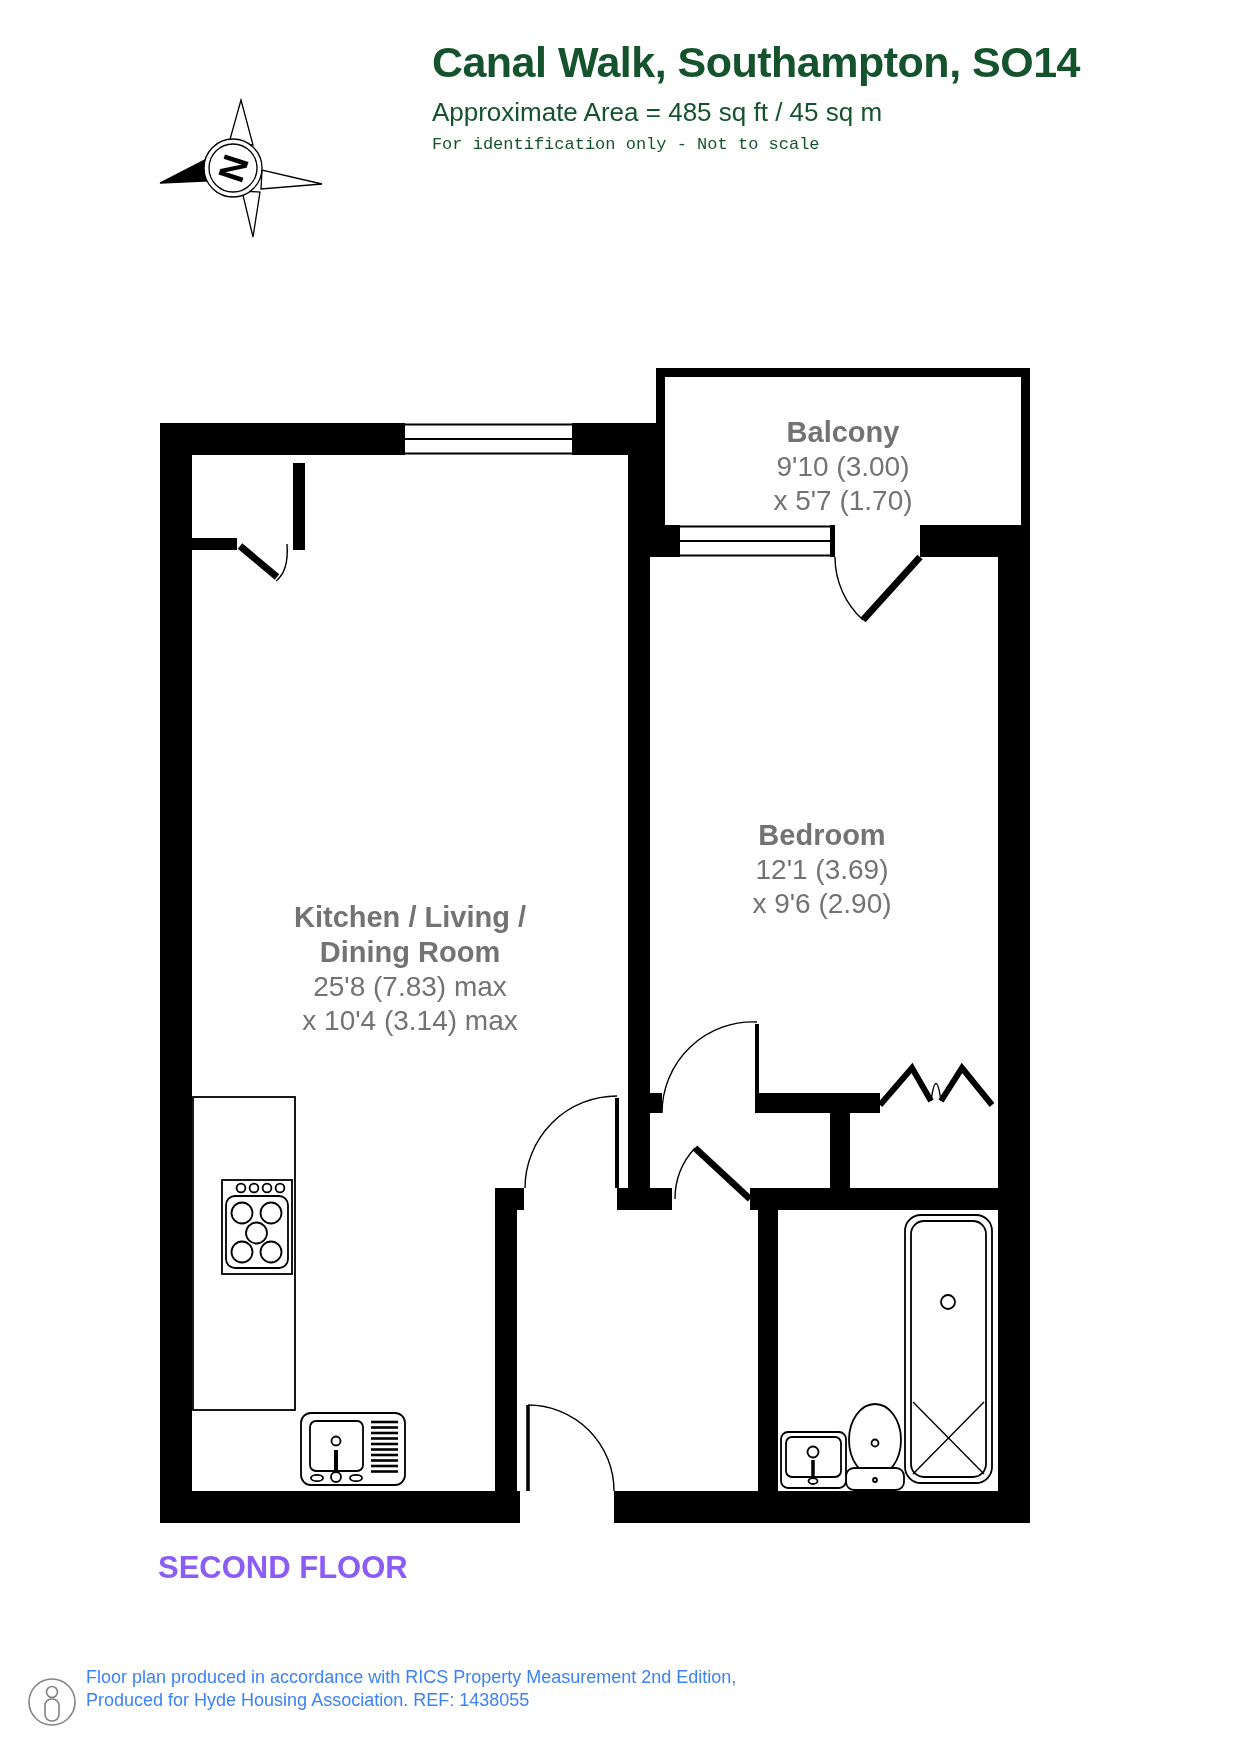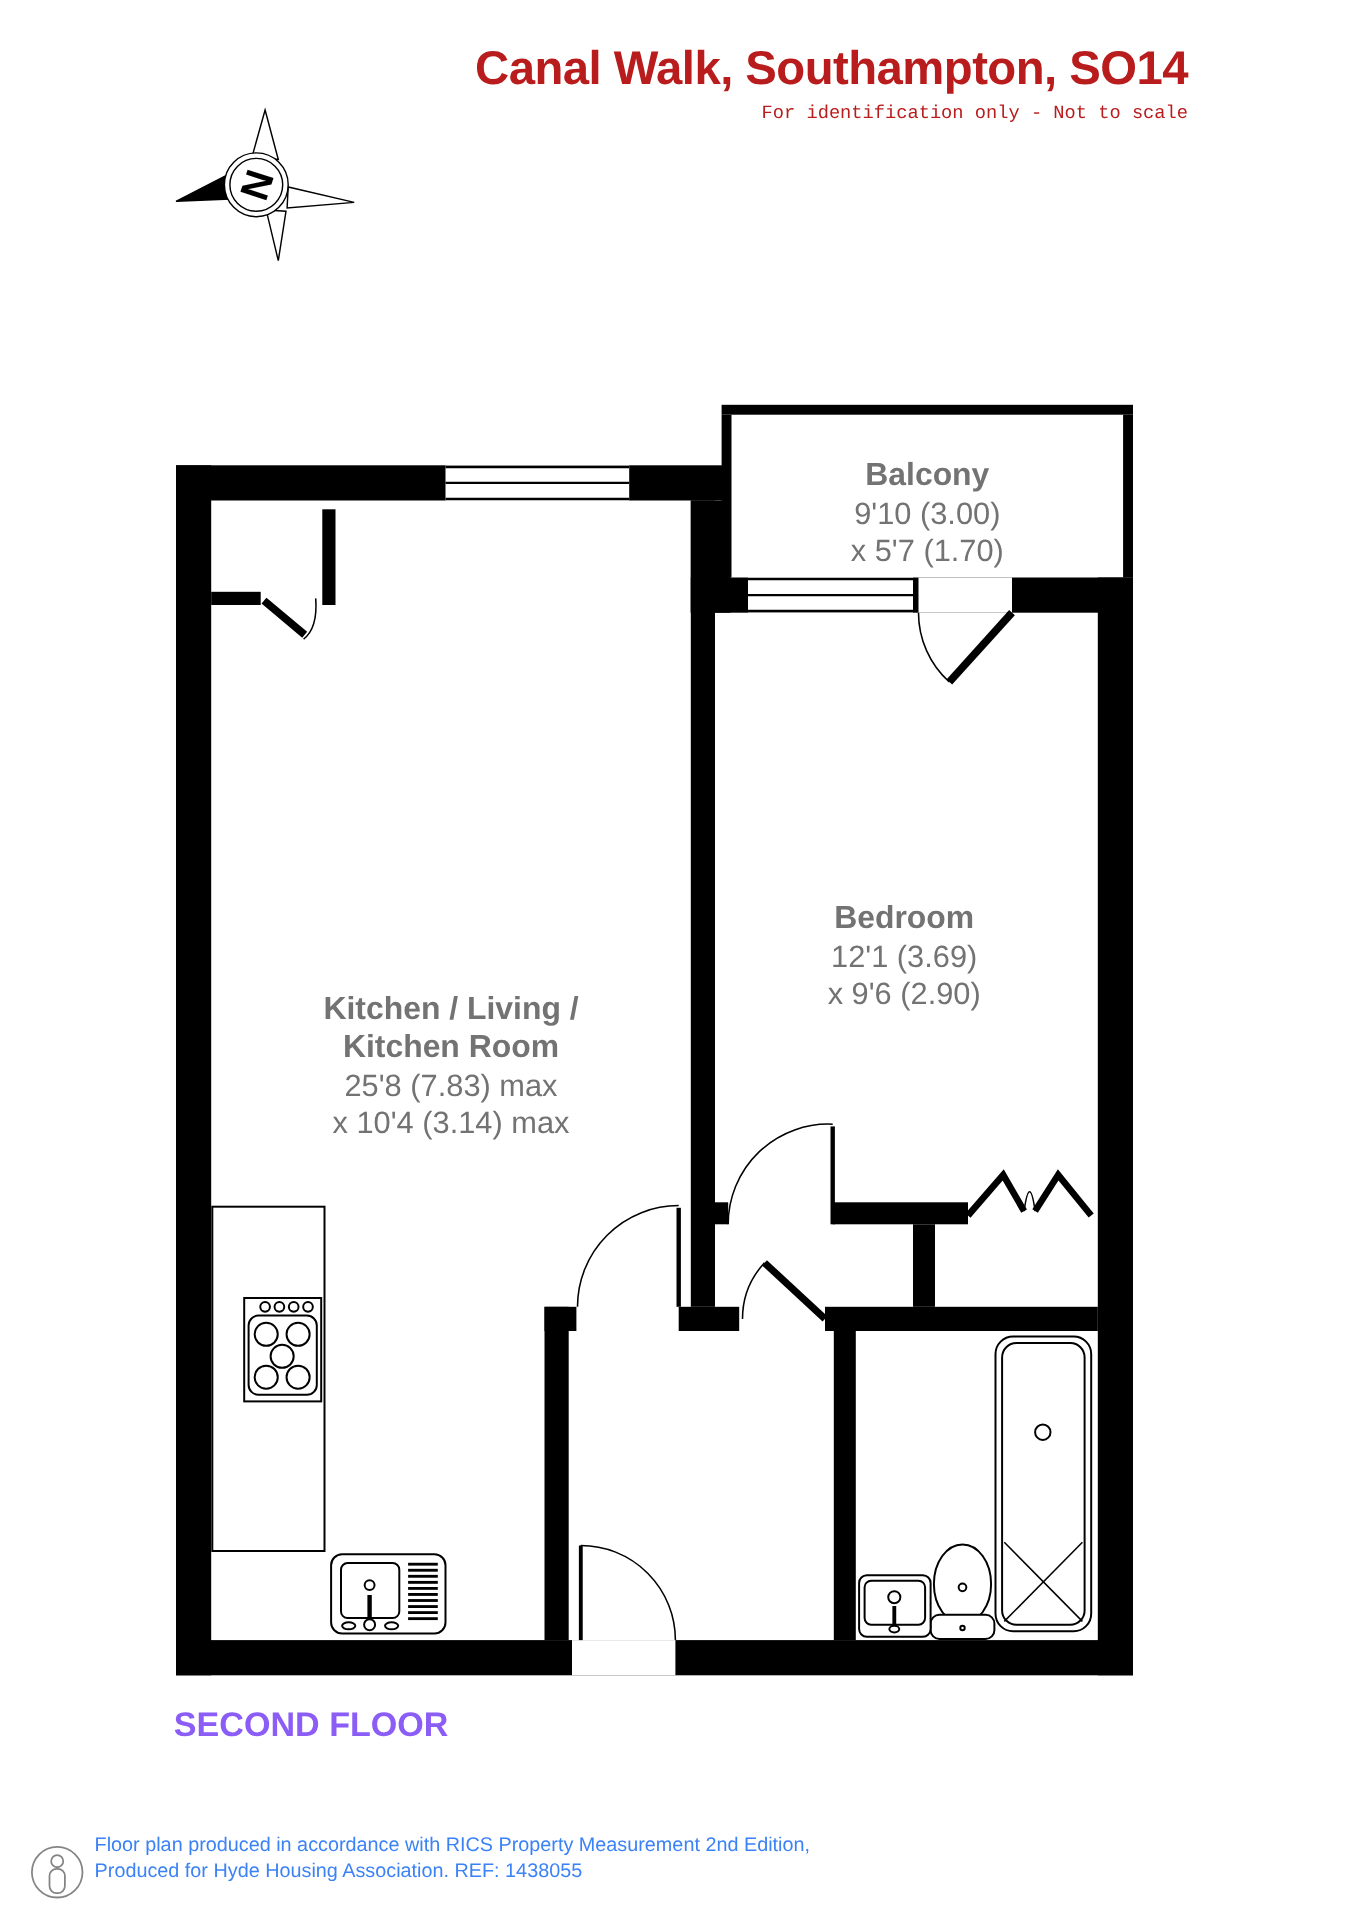--- a/index.html
+++ b/index.html
@@ -1,36 +1,37 @@
 <!DOCTYPE html>
 <html><head>
 <meta charset="utf-8">
 <style>
   html,body{margin:0;padding:0;background:#fff;}
   body{width:1241px;height:1755px;position:relative;font-family:"Liberation Sans",sans-serif;overflow:hidden;}
   .abs{position:absolute;}
   
-  .hdr{right:161px;top:38px;text-align:right;color:#b91c1c;}
+  .hdr{right:161px;top:38px;text-align:left;color:#14532d;}
   .hdr .title{font-size:43px;font-weight:bold;letter-spacing:-0.5px;}
   .hdr .area{font-size:26px;margin-top:10px;}
   .hdr .note{font-size:17px;margin-top:7px;font-family:Liberation Mono, monospace;}
   
   .room-label{text-align:center;transform:translateX(-50%);white-space:nowrap;color:#737373;}
   .room-label .nm{font-size:29px;font-weight:bold;line-height:35px;}
   .room-label .dim{font-size:28px;line-height:34px;}
   .floor-label{left:158px;top:1550px;font-size:31px;font-weight:bold;color:#8b5cf6;}
   
   .footer{left:86px;top:1666px;color:#3b82f6;font-size:18px;line-height:22.5px;}
   svg{position:absolute;left:0;top:0;}
 </style>
 </head>
 <body>
 
 <div class="abs hdr">
   <div class="title">Canal Walk, Southampton, SO14</div>
+  <div class="area">Approximate Area = 485 sq ft / 45 sq m</div>
   <div class="note">For identification only - Not to scale</div>
 </div>
 
 <svg width="1241" height="1755" viewBox="0 0 1241 1755">
 
   <g stroke="#000" fill="#fff" stroke-width="1.3">
     <polygon points="241,100 253,145 229,143"></polygon>
     <polygon points="322,184 262,170 261,189"></polygon>
     <polygon points="253,237 242,191 260,192"></polygon>
     <polygon points="160,183 228,148 231,180" fill="#000"></polygon>
@@ -183,21 +184,21 @@
 </div>
 
 <div class="abs room-label" style="left:822px;top:818px;">
   <div class="nm">Bedroom</div>
   <div class="dim">12'1 (3.69)</div>
   <div class="dim">x 9'6 (2.90)</div>
 </div>
 
 <div class="abs room-label" style="left:410px;top:900px;">
   <div class="nm">Kitchen / Living /</div>
-  <div class="nm">Kitchen Room</div>
+  <div class="nm">Dining Room</div>
   <div class="dim">25'8 (7.83) max</div>
   <div class="dim">x 10'4 (3.14) max</div>
 </div>
 
 <div class="abs floor-label">SECOND FLOOR</div>
 
 <svg class="abs" style="left:26px;top:1676px;" width="52" height="52" viewBox="0 0 52 52">
   <circle cx="26" cy="26" r="23" fill="none" stroke="#848484" stroke-width="1.6"></circle>
   <circle cx="26" cy="16" r="5.5" fill="none" stroke="#848484" stroke-width="1.6"></circle>
   <rect x="19" y="23" width="14" height="22" rx="6.5" fill="none" stroke="#848484" stroke-width="1.6"></rect>

